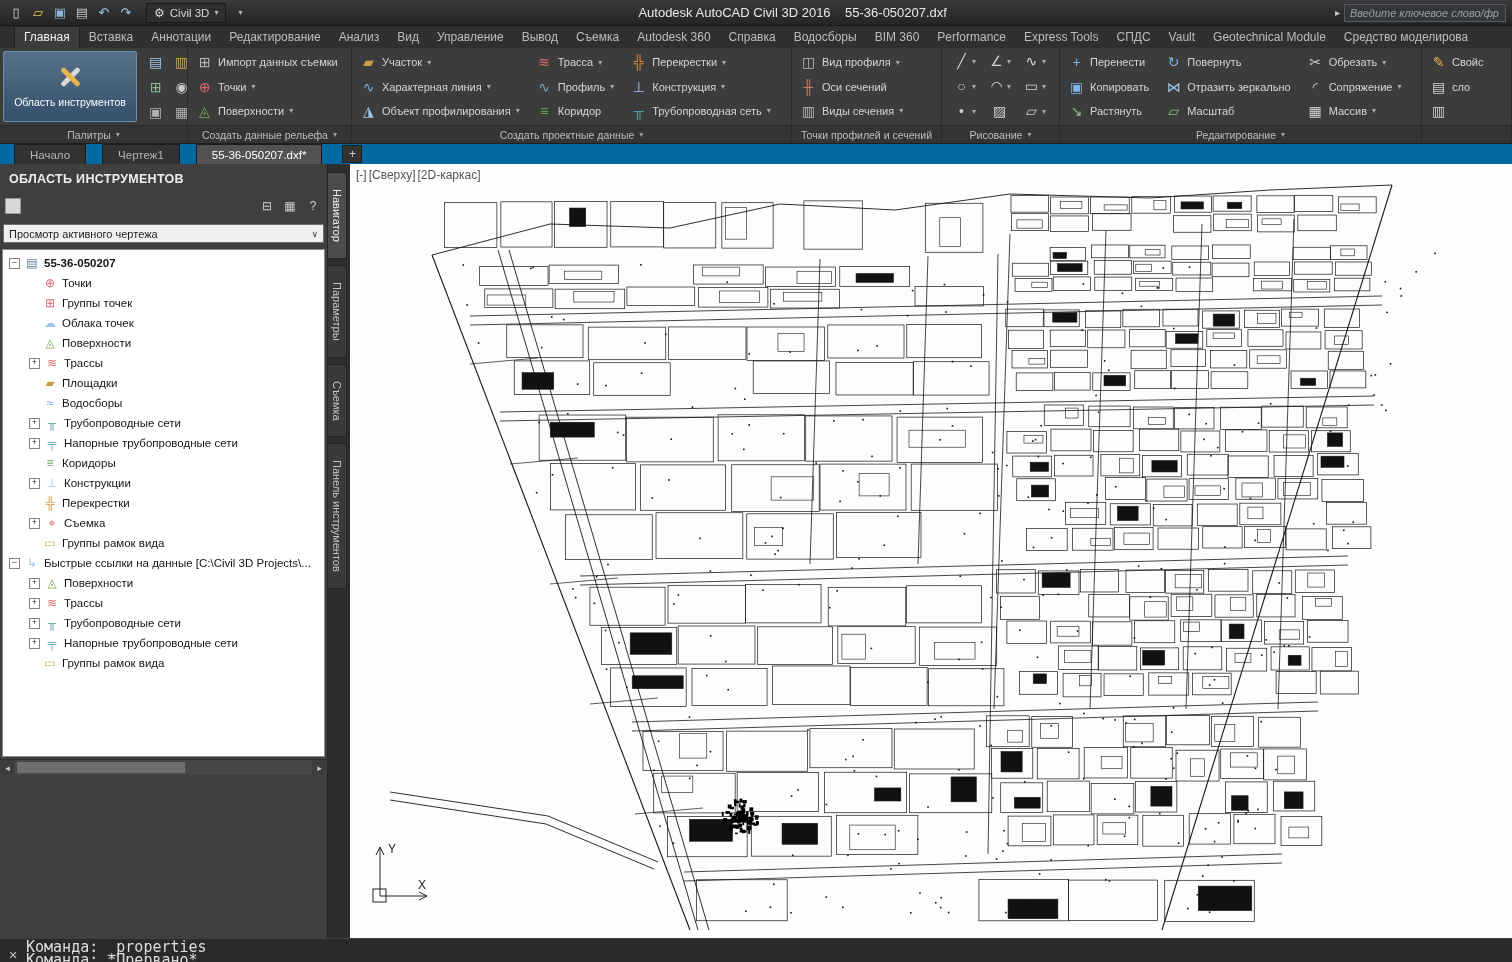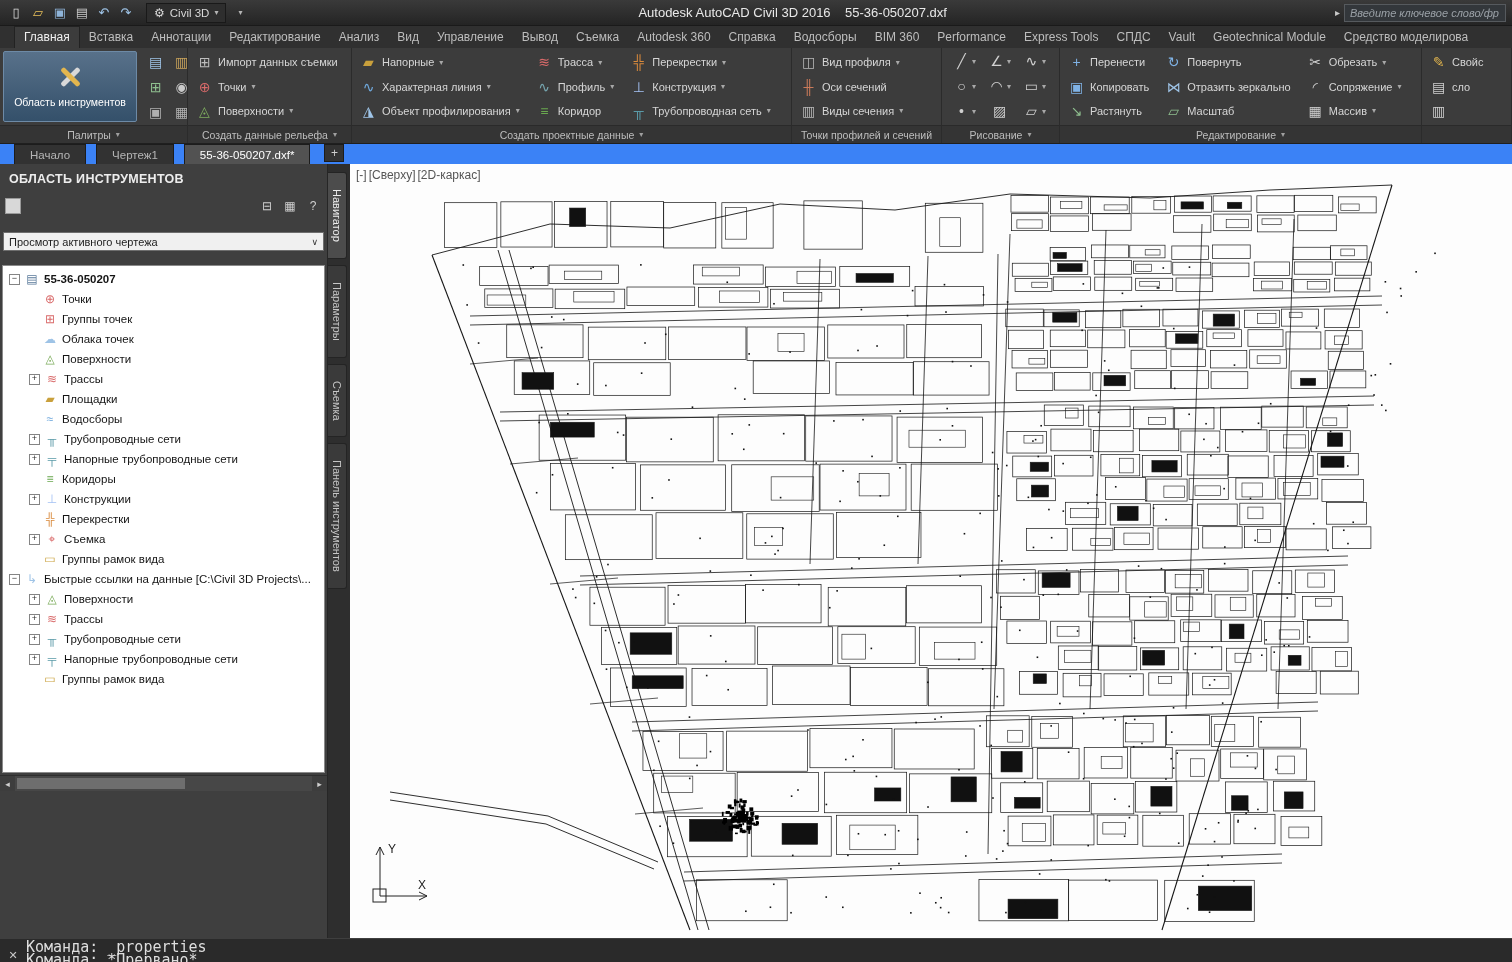--- a/index.html
+++ b/index.html
@@ -45,37 +45,37 @@
   .tool-cross{position:relative;width:26px;height:26px;display:block;}
   .tool-cross::before,.tool-cross::after{content:'';position:absolute;left:11px;top:1px;width:5px;height:24px;border-radius:2px;}
   .tool-cross::before{background:#d9d9d9;transform:rotate(45deg);}
   .tool-cross::after{background:#e3b64e;transform:rotate(-45deg);}
   .col.grid2{display:grid;grid-template-columns:repeat(2,25px);grid-auto-rows:24px;align-content:center;gap:1px;}
   .col.grid2 .rbtn{padding:0;justify-content:center;width:25px;}
   .col.icongrid{display:grid;grid-template-columns:repeat(3,35px);grid-auto-rows:25px;align-content:center;gap:0;}
   .col.icongrid .rbtn{padding:0 2px;justify-content:center;gap:2px;width:35px;}
 
   
-  #doc-tabs{height:20px;background:#3b82f6;display:flex;align-items:flex-start;padding-left:14px;gap:10px;}
+  #doc-tabs{height:20px;background:#0369a1;display:flex;align-items:center;padding-left:14px;gap:16px;}
   .dtab{height:19px;display:flex;align-items:center;padding:0 15px;font-size:11.5px;color:#b5b5b5;
         background:#323232;border:1px solid #1c1c1c;border-bottom:none;cursor:default;white-space:nowrap;}
   .dtab.active{background:#525252;color:#fff;}
   #newtab-btn{height:16px;width:18px;margin:0 0 1px 4px;display:flex;align-items:center;justify-content:center;
               background:#333;border:1px solid #1c1c1c;color:#cfcfcf;font-size:12px;cursor:default;}
 
   
   #workspace{flex:1;display:flex;overflow:hidden;}
   #toolspace{width:328px;background:#3f3f3f;display:flex;flex-direction:column;border-right:1px solid #262626;box-sizing:border-box;}
   .ts-header{height:30px;display:flex;align-items:center;padding:0 9px;font-weight:bold;font-size:12.5px;
              color:#ededed;letter-spacing:.3px;}
   .ts-icons{height:24px;display:flex;align-items:center;padding:0 5px;gap:6px;}
   .ts-chip{width:14px;height:14px;background:#d8d8d8;border:1px solid #9a9a9a;}
   .ts-sp{flex:1;}
   .ts-tool{width:18px;height:18px;display:flex;align-items:center;justify-content:center;color:#cfcfcf;font-size:12px;cursor:default;}
-  .combo{height:17px;margin:14px 3px;background:#f0f0f0;border:1px solid #6e6e6e;display:flex;align-items:center;
+  .combo{height:17px;margin:6px 3px;background:#f0f0f0;border:1px solid #6e6e6e;display:flex;align-items:center;
          font-size:11px;color:#1c1c1c;padding:0 5px;cursor:default;}
   .combo .chev{margin-left:auto;font-size:9px;color:#333;}
   #tree{height:508px;background:#fff;border:1px solid #8a8a8a;margin:0 2px;overflow:hidden;padding-top:3px;box-sizing:border-box;}
   .trow{display:flex;align-items:center;height:20px;white-space:nowrap;overflow:hidden;cursor:default;}
   .texp{width:9px;height:9px;border:1px solid #848484;background:#fff;font-size:9px;line-height:7px;
         text-align:center;margin-right:4px;flex:0 0 auto;color:#333;box-sizing:content-box;}
   .texp.blank{border:none;background:transparent;}
   .ticn{font-size:12px;width:16px;text-align:center;margin-right:4px;flex:0 0 auto;line-height:1;}
   .tlabel{font-size:11.5px;color:#141414;}
   .tlabel.bold{font-weight:bold;}
@@ -209,21 +209,21 @@
         <div class="panel-cap">
           <span>Создать данные рельефа</span>
           <span class="arr">▾</span>
         </div>
       </div>
       <div class="panel" style="width: 440px; flex: 0 0 440px;">
         <div class="panel-body">
           <div class="col rows">
             <div class="rbtn">
               <span class="icn" style="color: rgb(201, 160, 60);">▰</span>
-              <span class="lbl">Напорные</span>
+              <span class="lbl">Участок</span>
               <span class="arr">▾</span>
             </div>
             <div class="rbtn">
               <span class="icn" style="color: rgb(111, 168, 220);">∿</span>
               <span class="lbl">Характерная линия</span>
               <span class="arr">▾</span>
             </div>
             <div class="rbtn">
               <span class="icn" style="color: rgb(159, 197, 232);">◮</span>
               <span class="lbl">Объект профилирования</span>

